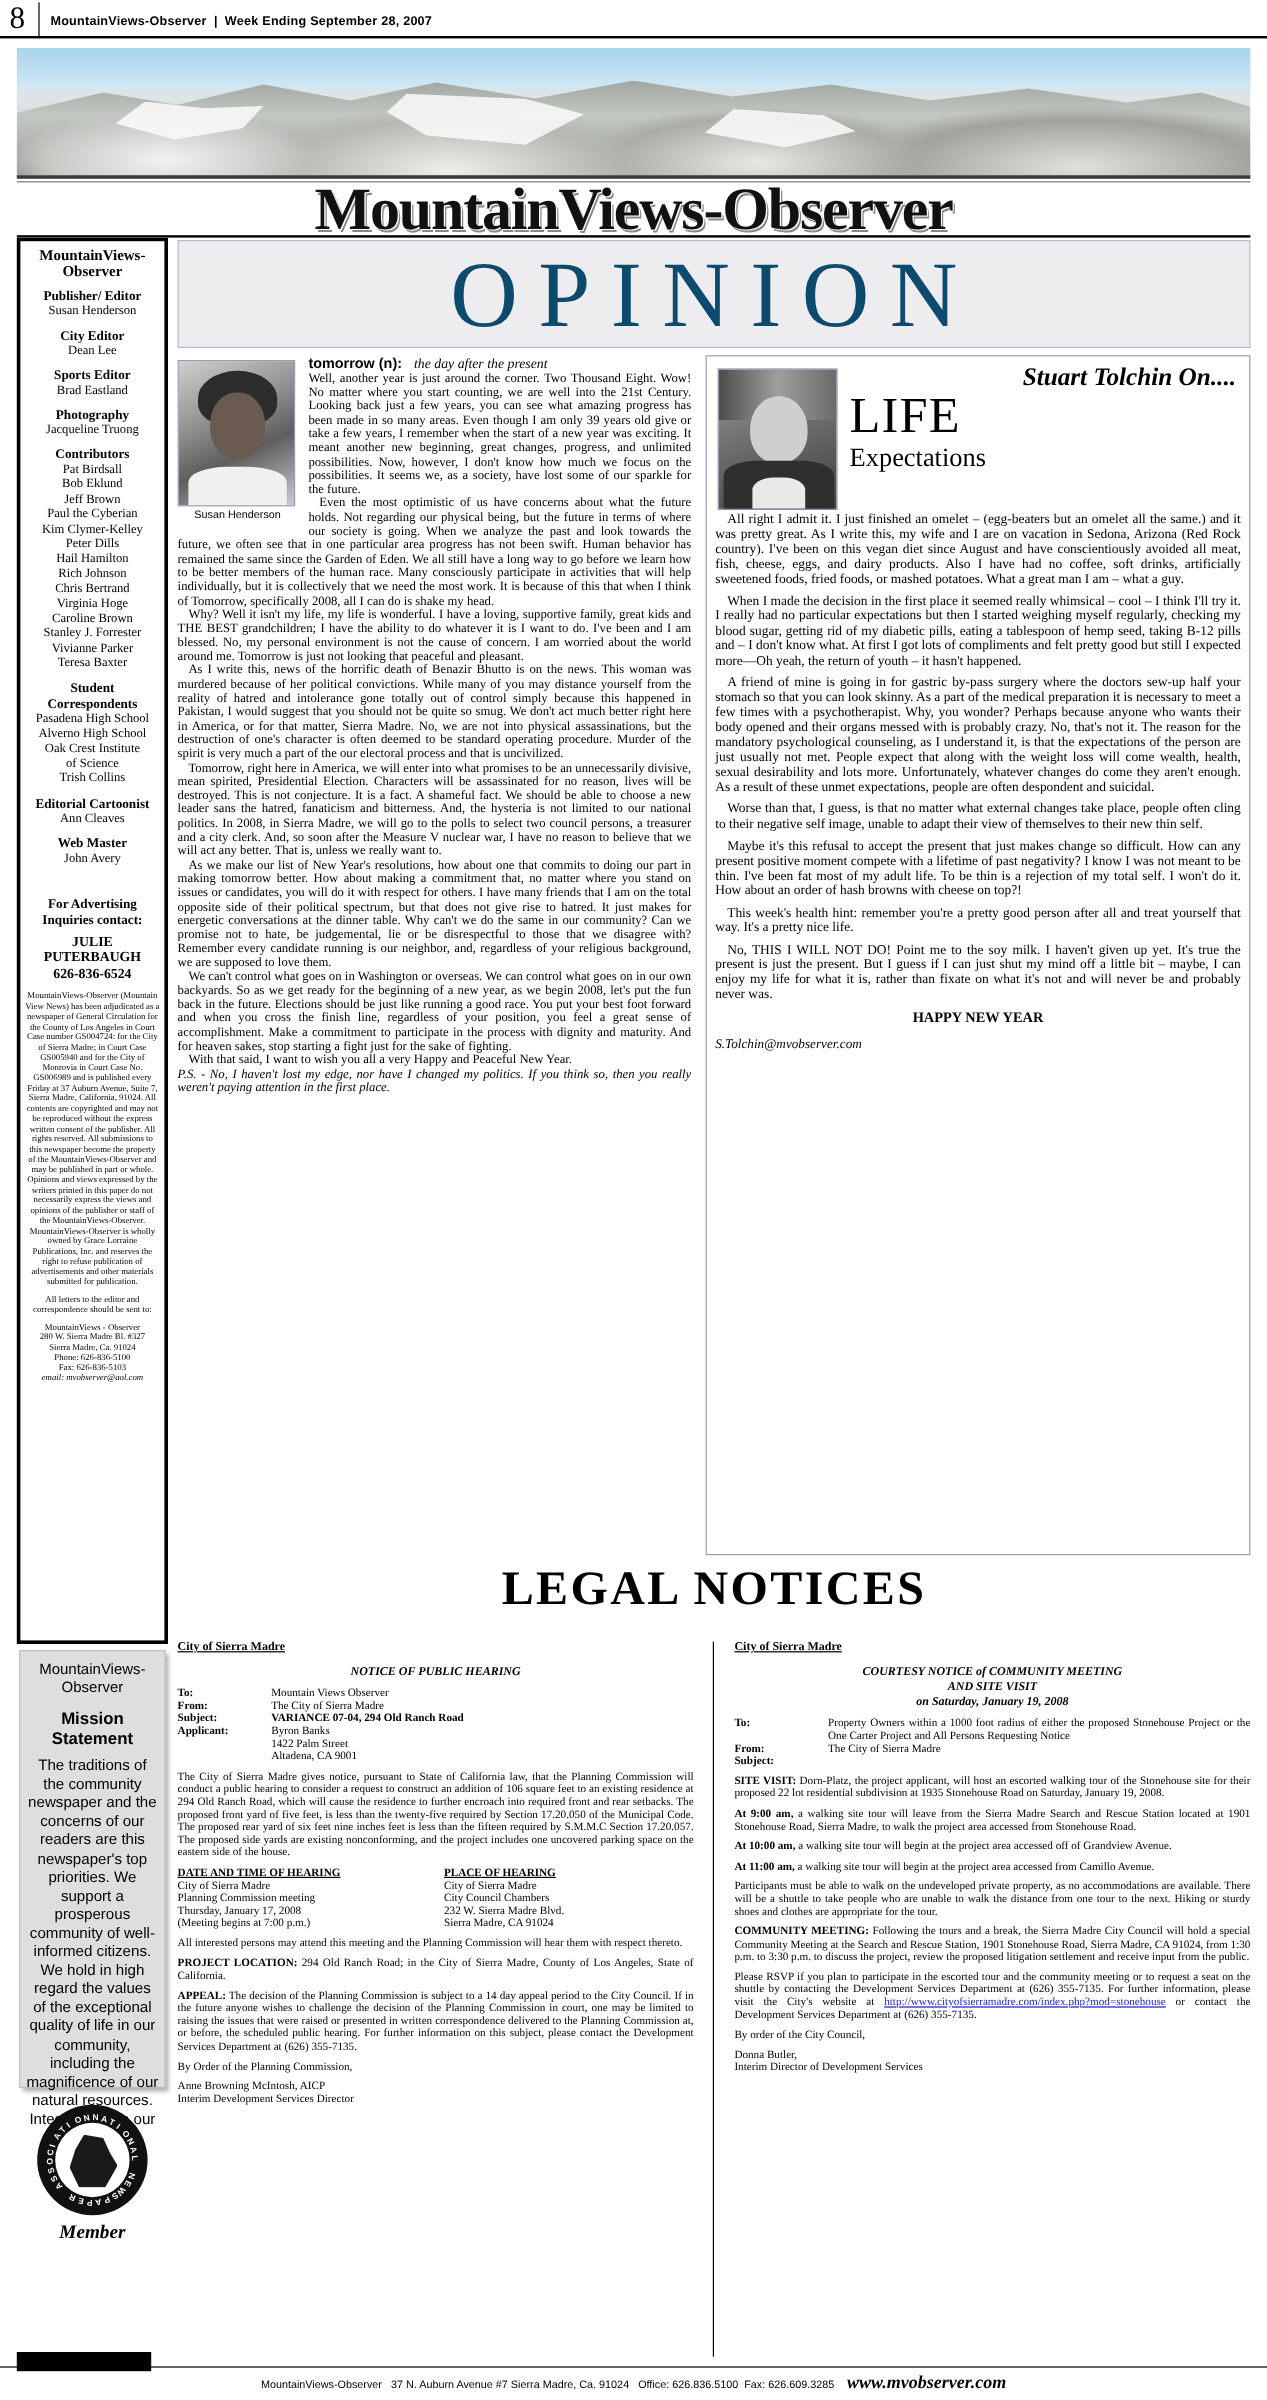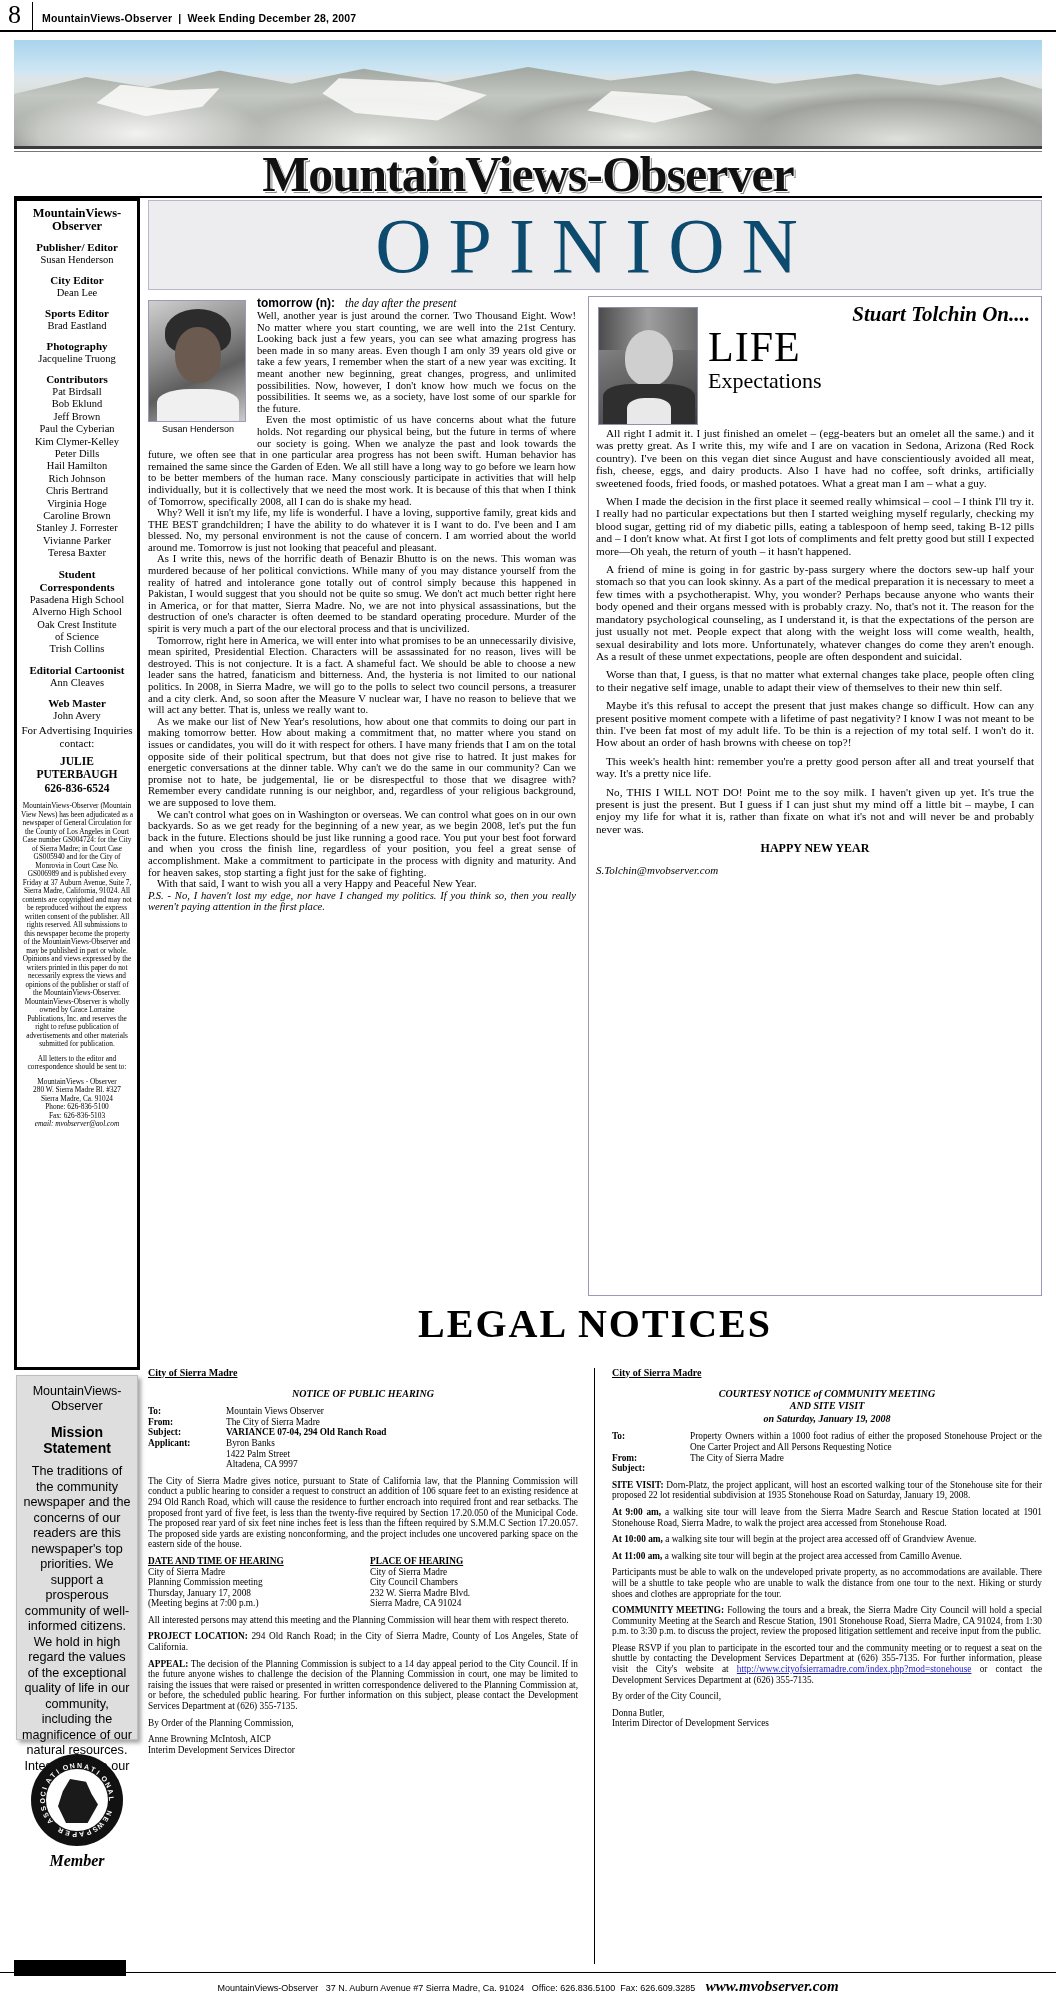--- a/index.html
+++ b/index.html
@@ -82,21 +82,21 @@
   .staffbox {
     position:absolute; left:14px; top:198px; width:126px; height:1172px;
     border:3px solid #000; background:#fff;
     padding:6px 4px 4px 4px;
     text-align:center;
   }
   .sb-title { font-size:12.5px; font-weight:bold; line-height:13px; margin-bottom:8px; }
   .sb-role  { font-size:11px; font-weight:bold; line-height:13px; margin-top:8px; }
   .sb-name  { font-size:10.5px; line-height:12px; }
   .sb-list  { font-size:10.5px; line-height:12.4px; }
-  .sb-adtitle { font-size:11px; font-weight:normal; line-height:13px; margin-top:2px; }
+  .sb-adtitle { font-size:11px; font-weight:bold; line-height:13px; margin-top:26px; }
   .sb-adname { font-size:11.5px; font-weight:bold; line-height:13.5px; margin-top:5px; }
   .sb-fine { font-size:7.3px; line-height:8.5px; margin-top:7px; text-align:center; }
   .sb-fine p { margin:0 0 6px 0; }
   .sb-fine .ital { font-style:italic; }
 
   
   .mission {
     position:absolute; left:16px; top:1375px; width:122px; height:365px;
     background:#dedede; border:1px solid #bdbdbd;
     box-shadow:3px 3px 4px rgba(0,0,0,.35);
@@ -225,21 +225,21 @@
 </style>
 </head>
 <body>
 
 <div class="page">
 
   <div class="folio">
     <div class="folio-num">8</div>
     <div class="folio-rule-v"></div>
     <div class="folio-text">
-      <span>MountainViews-Observer</span><span class="sep">|</span><span>Week Ending December 28, 2007</span>
+      <span>MountainViews-Observer</span><span class="sep">|</span><span>Week Ending September 28, 2007</span>
     </div>
     <div class="folio-rule"></div>
   </div>
 
   <div class="photo">
     <div class="sky"></div>
     <div class="ridge"></div>
     <div class="snow1"></div>
     <div class="snow2"></div>
     <div class="snow3"></div>
@@ -424,21 +424,21 @@
           <div class="kv">
             <div class="k">Applicant:</div>
             <div class="v">Byron Banks</div>
           </div>
           <div class="kv">
             <div class="k"></div>
             <div class="v">1422 Palm Street</div>
           </div>
           <div class="kv">
             <div class="k"></div>
-            <div class="v">Altadena, CA  9997</div>
+            <div class="v">Altadena, CA  9001</div>
           </div>
         </div>
       <p style="margin-top:6px">The City of Sierra Madre gives notice, pursuant to State of California law, that the Planning Commission will conduct a public hearing to consider a request to construct an addition of 106 square feet to an existing residence at 294 Old Ranch Road, which will cause the residence to further encroach into required front and rear setbacks. The proposed front yard of five feet, is less than the twenty-five required by Section 17.20.050 of the Municipal Code.  The proposed rear yard of six feet nine inches feet is less than the fifteen required by S.M.M.C Section 17.20.057.  The proposed side yards are existing nonconforming, and the project includes one uncovered parking space on the eastern side of the house.</p>
       <div class="twocol">
         <div>
           <div class="u">DATE AND TIME OF HEARING</div>
           <div id="left-datetime">
               <div>City of Sierra Madre</div>
               <div>Planning Commission meeting</div>
               <div>Thursday, January 17, 2008</div>

